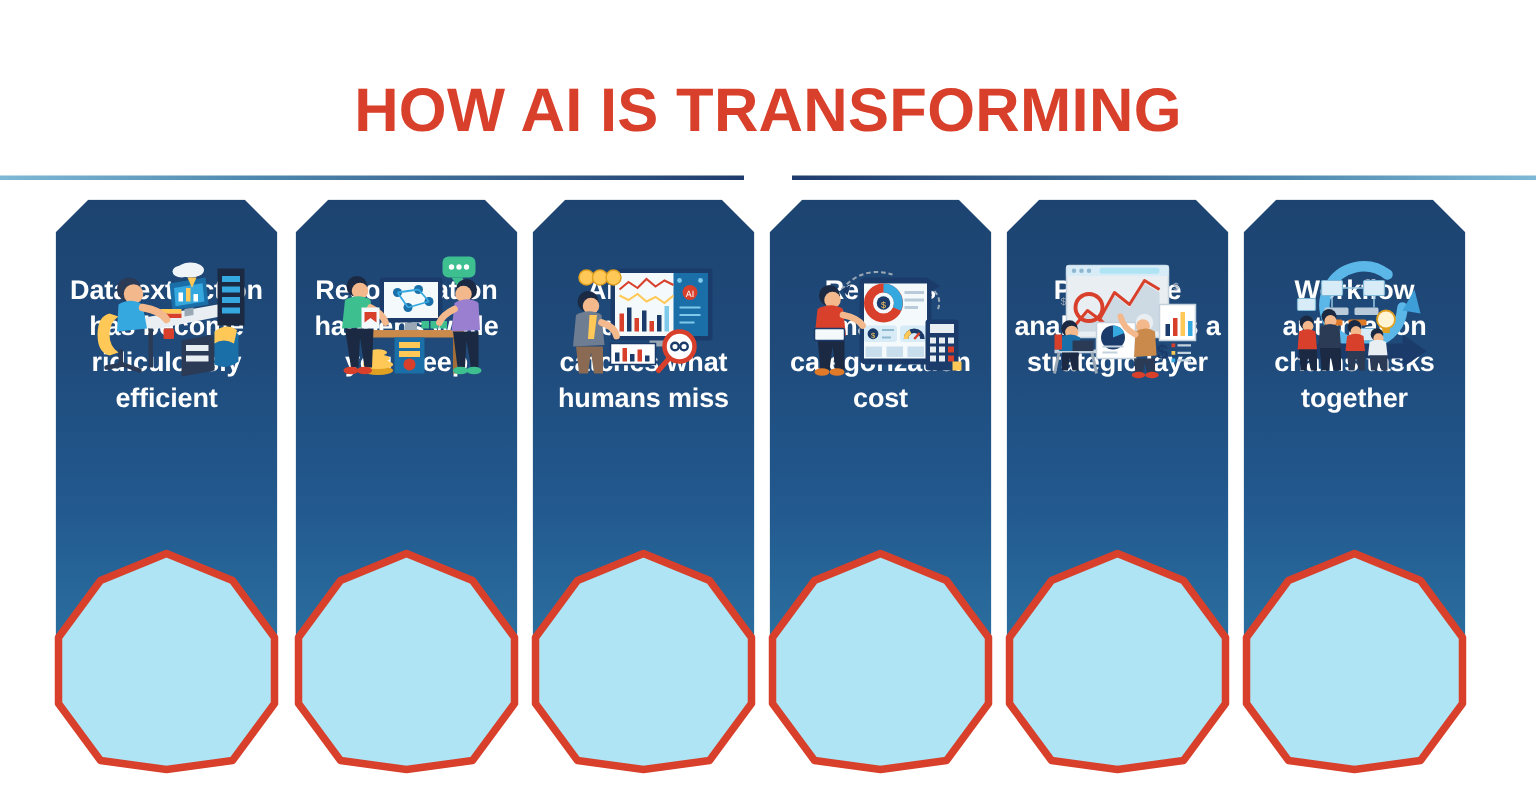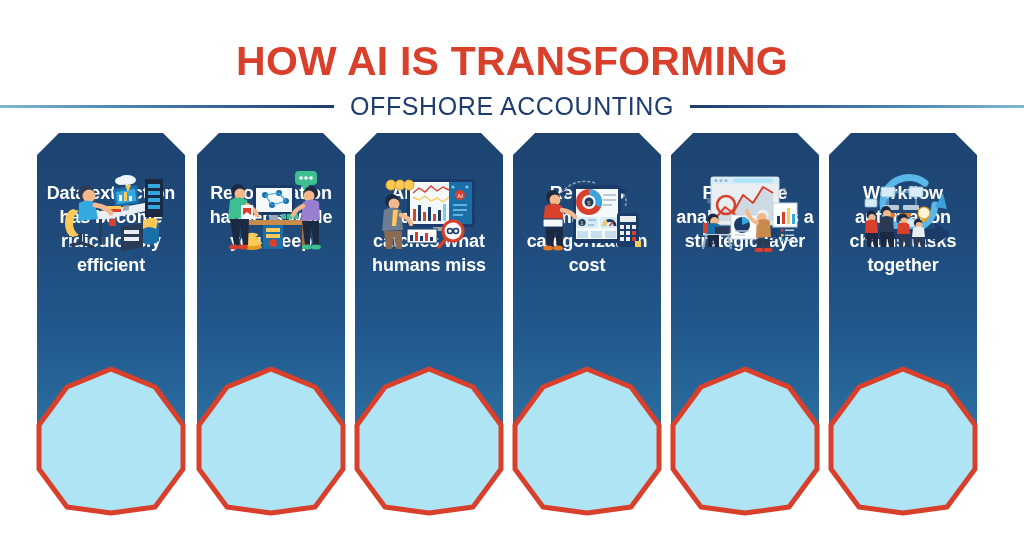--- a/index.html
+++ b/index.html
@@ -15,21 +15,21 @@
   #stage {
     position: relative;
     width: 1024px;
     height: 539px;
     background: #ffffff;
   }
 
   
   .header {
     position: absolute;
-    left: 0; top: 4px;
+    left: 0; top: 16px;
     width: 812px;
     height: 125px;
   }
 
   .main-title {
     position: absolute;
     left: 0; top: 34px;
     width: 1024px;
     text-align: center;
     font-size: 41px;
@@ -134,21 +134,20 @@
 </head>
 <body>
 
 <div id="stage">
 
   <div class="header">
     <div class="main-title">HOW AI IS TRANSFORMING</div>
 
     <div class="subtitle-row">
       <div class="rule rule-left"></div>
-      <div class="subtitle">OFFSHORE ACCOUNTING</div>
       <div class="rule rule-right"></div>
     </div>
   </div>
 
   <div class="cards">
 
     <div class="card" style="left:0px;">
       <div class="card-body"></div>
       <div class="card-text">Data extraction has become ridiculously efficient</div>
       <div class="badge">

